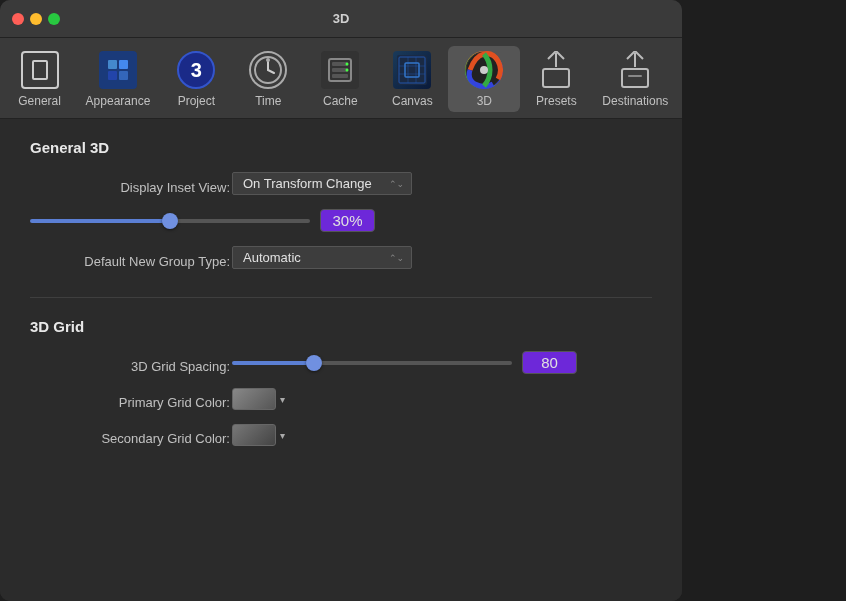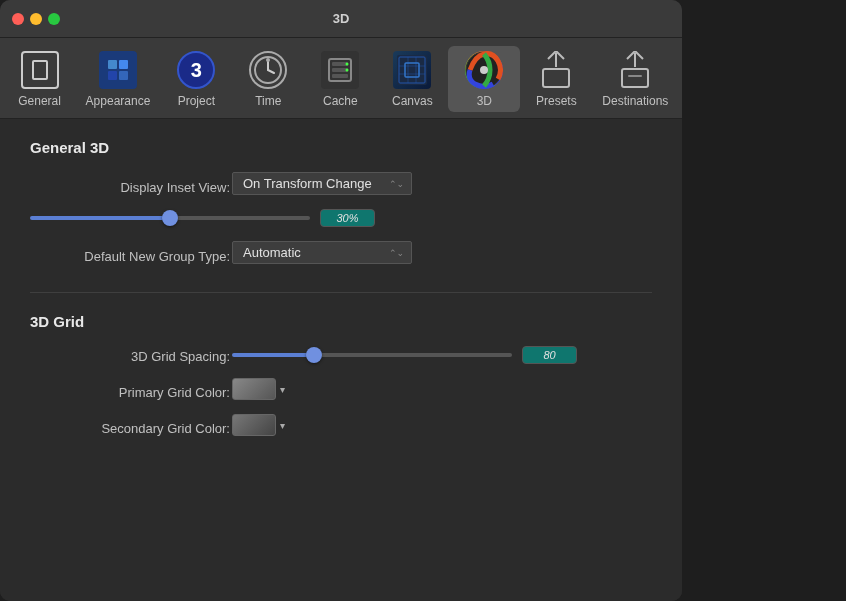--- a/index.html
+++ b/index.html
@@ -197,29 +197,28 @@
       appearance: none;
       width: 16px;
       height: 16px;
       border-radius: 50%;
       background: #7090e0;
       cursor: pointer;
       box-shadow: 0 1px 3px rgba(0,0,0,0.5);
     }
 
     .slider-value {
-      background: #0f766e;
+      background: #6d28d9;
       border: 1px solid #555;
       border-radius: 4px;
       padding: 2px 8px;
-      font-size: 11px;
+      font-size: 15px;
       color: #e0e0e0;
       min-width: 55px;
       text-align: center;
-      font-style: italic;
     }
 
     
     .slider.grid-slider {
       background: linear-gradient(to right, #5b7fd4 0%, #5b7fd4 28%, #555 28%);
     }
 
     
     .color-swatch-wrapper {
       display: flex;

